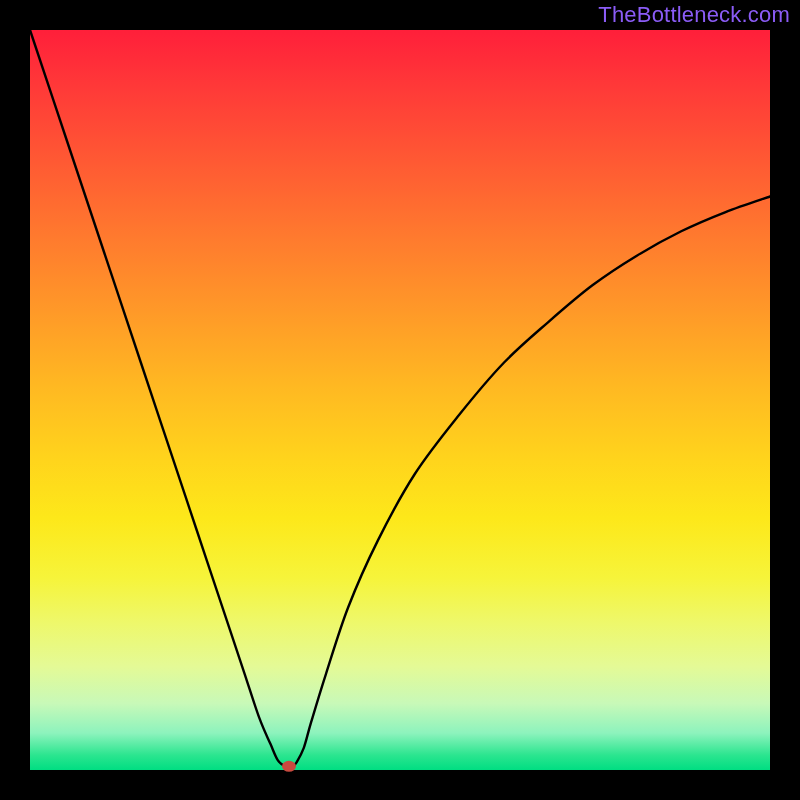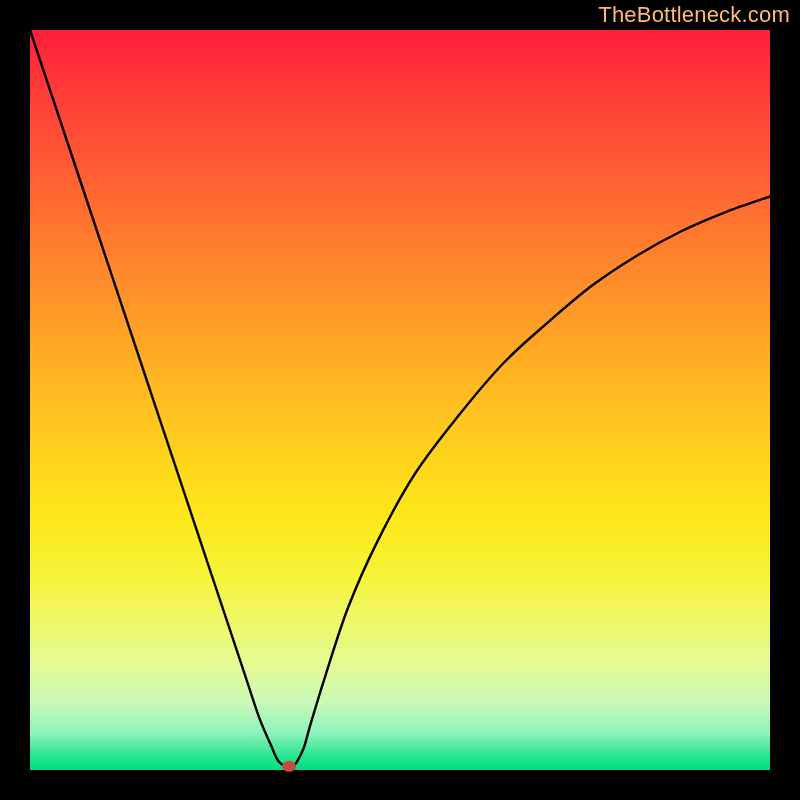--- a/index.html
+++ b/index.html
@@ -14,21 +14,21 @@
   .frame {
     position: relative;
     width: 800px;
     height: 800px;
     background: #000;
   }
   .watermark {
     position: absolute;
     top: 2px;
     right: 10px;
-    color: #fdba74;
+    color: #8b5cf6;
     font-size: 22px;
     font-weight: 400;
     letter-spacing: 0.2px;
     user-select: none;
   }
   .plot-area {
     position: absolute;
     left: 30px;
     top: 30px;
     width: 740px;

